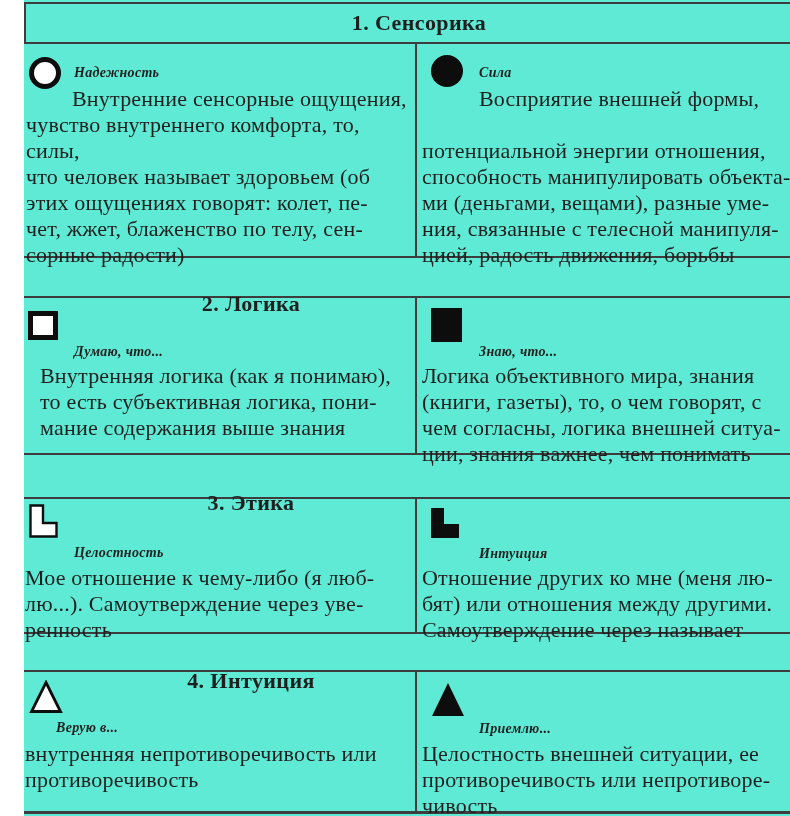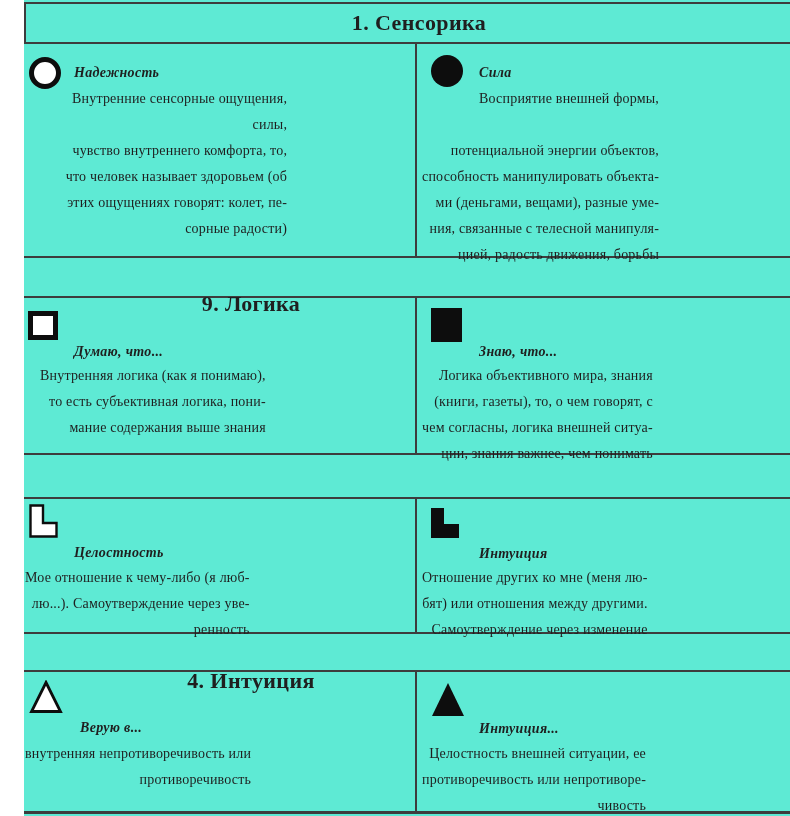--- a/index.html
+++ b/index.html
@@ -27,21 +27,21 @@
   }
   .cell-label {
     position: absolute;
     font-size: 14px;
     font-weight: bold;
     font-style: italic;
     line-height: 26px;
     letter-spacing: 0.3px;
     white-space: nowrap;
   }
-  .para { position: absolute; font-size: 14px; line-height: 26px; letter-spacing: 0.2px; text-align: right; }
+  .para { position: absolute; font-size: 22px; line-height: 26px; letter-spacing: 0.2px; }
   .tline { height: 26px; white-space: nowrap; }
 
   .icon-box { position: absolute; }
   .circle-outline {
     width: 32px; height: 32px; box-sizing: border-box;
     border: 5px solid #0d0d0d; border-radius: 50%; background: #ffffff;
   }
   .circle-filled {
     width: 32px; height: 32px;
     border-radius: 50%; background: #0d0d0d;
@@ -68,40 +68,42 @@
   <div class="hline" style="top:811px; height:3px"></div>
 
   <div class="vline" style="left:0; top:2px; height:40px"></div>
   <div class="vline" style="left:785px; top:2px; height:811px"></div>
   <div class="vline" style="left:391px; top:42px;  height:214px"></div>
   <div class="vline" style="left:391px; top:296px; height:157px"></div>
   <div class="vline" style="left:391px; top:497px; height:135px"></div>
   <div class="vline" style="left:391px; top:670px; height:141px"></div>
 
   <div class="sec-header" style="top:10px;  left:0; width:790px">1. Сенсорика</div>
-  <div class="sec-header" style="top:291px; left:0; width:454px">9. Логика</div>
+  <div class="sec-header" style="top:291px; left:0; width:454px">2. Логика</div>
+  <div class="sec-header" style="top:490px; left:0; width:454px">3. Этика</div>
   <div class="sec-header" style="top:668px; left:0; width:454px">4. Интуиция</div>
 
   <div class="icon-box circle-outline" style="left:5px; top:57px"></div>
   <div class="cell-label" style="left:50px; top:60px">Надежность</div>
   <div class="para" style="left:2px; top:86px">
     <div class="tline" style="padding-left:46px">Внутренние сенсорные ощущения,</div>
+    <div class="tline">чувство внутреннего комфорта, то,</div>
     <div class="tline">силы,</div>
-    <div class="tline">чувство внутреннего комфорта, то,</div>
     <div class="tline">что человек называет здоровьем (об</div>
     <div class="tline">этих ощущениях говорят: колет, пе-</div>
+    <div class="tline">чет, жжет, блаженство по телу, сен-</div>
     <div class="tline">сорные радости)</div>
   </div>
 
   <div class="icon-box circle-filled" style="left:407px; top:55px"></div>
   <div class="cell-label" style="left:455px; top:60px">Сила</div>
   <div class="para" style="left:398px; top:86px">
     <div class="tline" style="padding-left:57px">Восприятие внешней формы,</div>
     <div class="tline"></div>
-    <div class="tline">потенциальной энергии объектов,</div>
+    <div class="tline">потенциальной энергии отношения,</div>
     <div class="tline">способность манипулировать объекта-</div>
     <div class="tline">ми (деньгами, вещами), разные уме-</div>
     <div class="tline">ния, связанные с телесной манипуля-</div>
     <div class="tline">цией, радость движения, борьбы</div>
   </div>
 
   <div class="icon-box square-outline" style="left:4px; top:311px"></div>
   <div class="cell-label" style="left:50px; top:339px">Думаю, что...</div>
   <div class="para" style="left:16px; top:363px">
     <div class="tline">Внутренняя логика (как я понимаю),</div>
@@ -132,39 +134,39 @@
 
   <div class="icon-box" style="left:407px; top:508px">
     <svg width="28" height="30" viewBox="0 0 28 30">
         <polygon points="0,0 13,0 13,16 28,16 28,30 0,30" fill="#0d0d0d"></polygon>
       </svg>
   </div>
   <div class="cell-label" style="left:455px; top:541px">Интуиция</div>
   <div class="para" style="left:398px; top:565px">
     <div class="tline">Отношение других ко мне (меня лю-</div>
     <div class="tline">бят) или отношения между другими.</div>
-    <div class="tline">Самоутверждение через изменение</div>
+    <div class="tline">Самоутверждение через называет</div>
   </div>
 
   <div class="icon-box" style="left:5px; top:680px">
     <svg width="34" height="34" viewBox="0 0 34 34">
         <polygon points="17,2.5 31.5,31.5 2.5,31.5" fill="#ffffff" stroke="#0d0d0d" stroke-width="2.8"></polygon>
       </svg>
   </div>
-  <div class="cell-label" style="left:56px; top:715px">Верую в...</div>
+  <div class="cell-label" style="left:32px; top:715px">Верую в...</div>
   <div class="para" style="left:1px; top:741px">
     <div class="tline">внутренняя непротиворечивость или</div>
     <div class="tline">противоречивость</div>
   </div>
 
   <div class="icon-box" style="left:407px; top:682px">
     <svg width="34" height="35" viewBox="0 0 34 35">
         <polygon points="17,1 33,34 1,34" fill="#0d0d0d"></polygon>
       </svg>
   </div>
-  <div class="cell-label" style="left:455px; top:716px">Интуиция...</div>
+  <div class="cell-label" style="left:455px; top:716px">Приемлю...</div>
   <div class="para" style="left:398px; top:741px">
     <div class="tline">Целостность внешней ситуации, ее</div>
     <div class="tline">противоречивость или непротиворе-</div>
     <div class="tline">чивость</div>
   </div>
 
 </div>
 
 </body></html>

